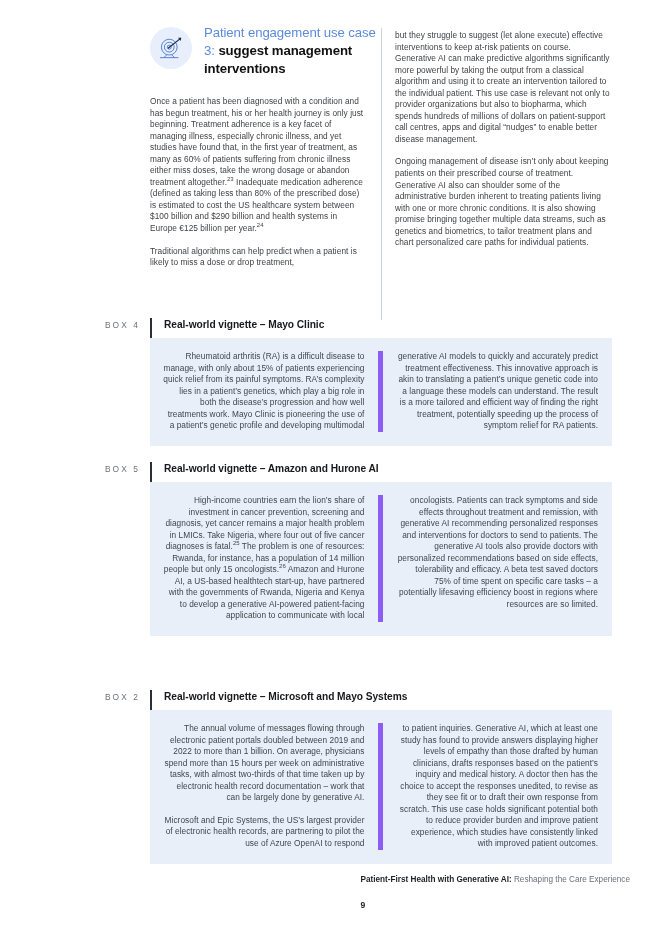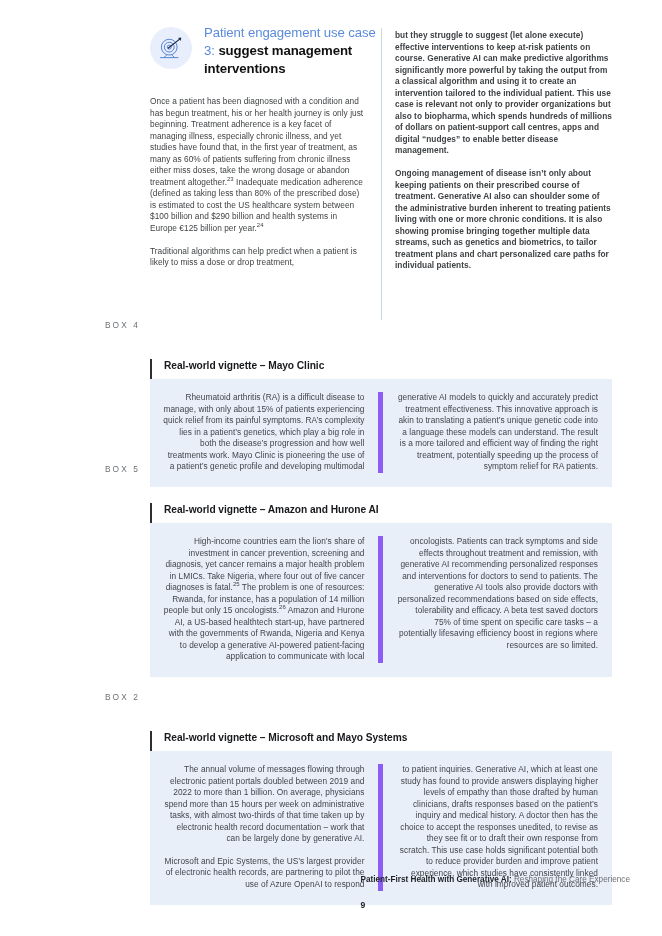--- a/index.html
+++ b/index.html
@@ -57,21 +57,21 @@
 
   
   .top-rule {
     position: absolute;
     left: 381px; top: 28px;
     width: 1px; height: 292px;
     background: #c9d4e4;
   }
 
   .top-left  { position: absolute; left: 150px; top: 96px;  width: 231px; padding-right: 17px; }
-  .top-right { position: absolute; left: 395px; top: 30px;  width: 217px; font-weight: bold; }
+  .top-right { position: absolute; left: 395px; top: 30px;  width: 217px; }
 
   
   .box { position: absolute; left: 95px; width: 517px; }
 
   .box-headrow {
     display: flex;
     align-items: flex-start;
   }
   .box-label {
     width: 55px;
@@ -80,21 +80,20 @@
     letter-spacing: 2.1px;
     color: #6d7277;
     padding-top: 2px;
     white-space: nowrap;
     text-align: center;
   }
   .box-titlewrap {
     flex: 1 1 auto;
     border-left: 2px solid #2b2f33;
     padding: 0 0 6px 12px;
-    margin-top: 41px;
   }
   .box-title {
     font-size: 10.2px;
     font-weight: bold;
     color: #17191c;
     line-height: 14px;
     letter-spacing: -0.05px;
   }
 
   .box-panel {

